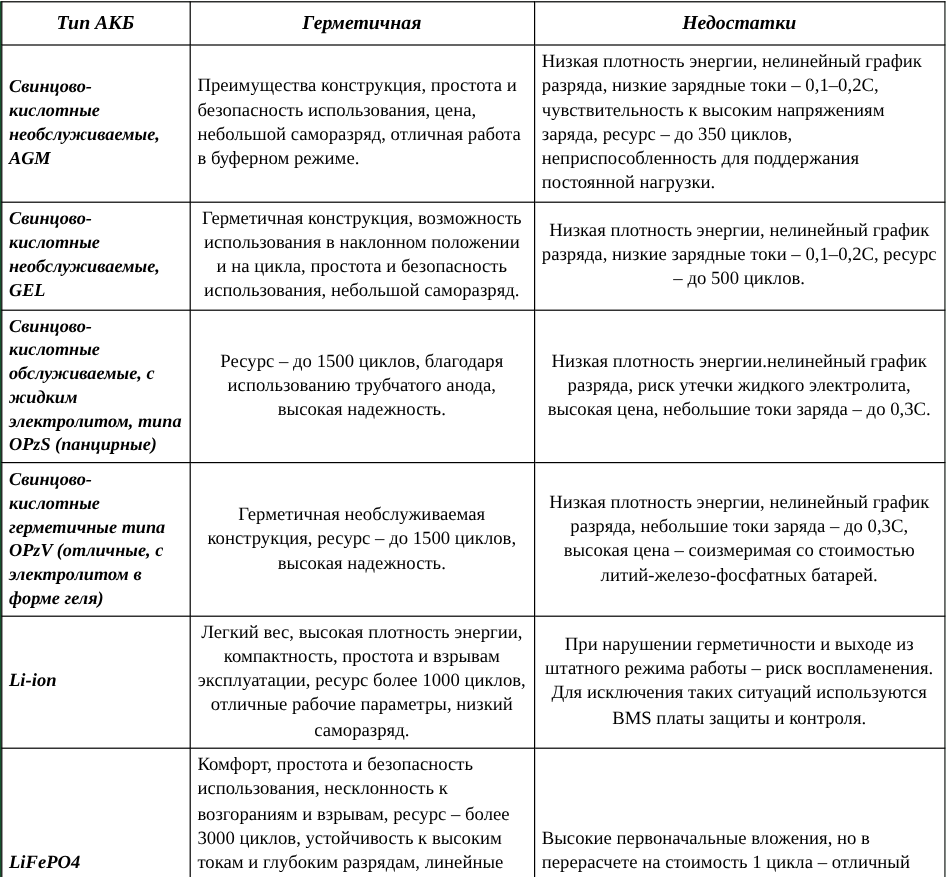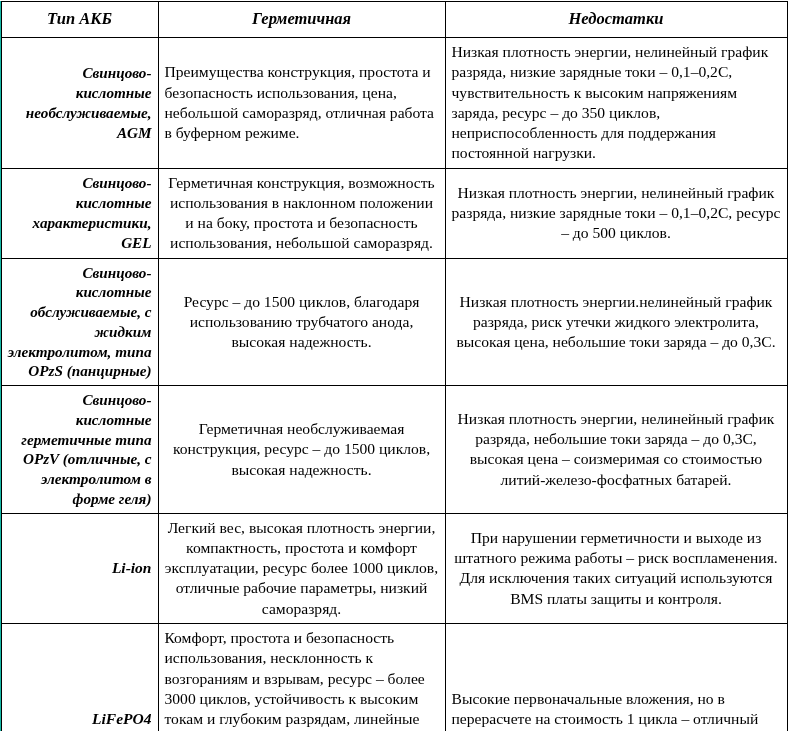--- a/index.html
+++ b/index.html
@@ -13,21 +13,21 @@
     height: 731px;
     overflow: hidden;
     font-family: "Liberation Serif", "DejaVu Serif", serif;
     color: #000000;
   }
 
   .sheet {
     width: 788px;
     height: 731px;
     box-sizing: border-box;
-    background: #14b8a6;
+    background: #14532d;
     padding: 0;
   }
 
   table.akb {
     border-collapse: collapse;
     width: 786px;
     margin: 1px auto 0 auto;
     table-layout: fixed;
     background: #ffffff;
   }
@@ -54,21 +54,21 @@
     height: 36px;
     padding: 5px 6px;
   }
 
   
   td.type {
     font-weight: bold;
     font-style: italic;
     font-size: 15.5px;
     line-height: 1.32;
-    text-align: right;
+    text-align: left;
   }
 
   
   td.body {
     font-size: 15.6px;
     line-height: 1.30;
     text-align: center;
   }
   td.body.left {
     text-align: left;
@@ -112,40 +112,40 @@
 
     <tbody>
 
       <tr class="r1">
         <td class="type">Свинцово-кислотные необслуживаемые, AGM</td>
         <td class="body left">Преимущества конструкция, простота и безопасность использования, цена, небольшой саморазряд, отличная работа в буферном режиме.</td>
         <td class="body left">Низкая плотность энергии, нелинейный график разряда, низкие зарядные токи – 0,1–0,2С, чувствительность к высоким напряжениям заряда, ресурс – до 350 циклов, неприспособленность для поддержания постоянной нагрузки.</td>
       </tr>
 
       <tr class="r2">
-        <td class="type">Свинцово-кислотные характеристики, GEL</td>
-        <td class="body">Герметичная конструкция, возможность использования в наклонном положении и на боку, простота и безопасность использования, небольшой саморазряд.</td>
+        <td class="type">Свинцово-кислотные необслуживаемые, GEL</td>
+        <td class="body">Герметичная конструкция, возможность использования в наклонном положении и на цикла, простота и безопасность использования, небольшой саморазряд.</td>
         <td class="body">Низкая плотность энергии, нелинейный график разряда, низкие зарядные токи – 0,1–0,2С, ресурс – до 500 циклов.</td>
       </tr>
 
       <tr class="r3">
         <td class="type">Свинцово-кислотные обслуживаемые, с жидким электролитом, типа OPzS (панцирные)</td>
         <td class="body">Ресурс – до 1500 циклов, благодаря использованию трубчатого анода, высокая надежность.</td>
         <td class="body">Низкая плотность энергии.нелинейный график разряда, риск утечки жидкого электролита, высокая цена, небольшие токи заряда – до 0,3С.</td>
       </tr>
 
       <tr class="r4">
         <td class="type">Свинцово-кислотные герметичные типа OPzV (отличные, с электролитом в форме геля)</td>
         <td class="body">Герметичная необслуживаемая конструкция, ресурс – до 1500 циклов, высокая надежность.</td>
         <td class="body">Низкая плотность энергии, нелинейный график разряда, небольшие токи заряда – до 0,3С, высокая цена – соизмеримая со стоимостью литий-железо-фосфатных батарей.</td>
       </tr>
 
       <tr class="r5">
         <td class="type">Li-ion</td>
-        <td class="body">Легкий вес, высокая плотность энергии, компактность, простота и комфорт эксплуатации, ресурс более 1000 циклов, отличные рабочие параметры, низкий саморазряд.</td>
+        <td class="body">Легкий вес, высокая плотность энергии, компактность, простота и взрывам эксплуатации, ресурс более 1000 циклов, отличные рабочие параметры, низкий саморазряд.</td>
         <td class="body">При нарушении герметичности и выходе из штатного режима работы – риск воспламенения. Для исключения таких ситуаций используются BMS платы защиты и контроля.</td>
       </tr>
 
       <tr class="r6">
         <td class="type">LiFePO4</td>
         <td class="body left">Комфорт, простота и безопасность использования, несклонность к возгораниям и взрывам, ресурс – более 3000 циклов, устойчивость к высоким токам и глубоким разрядам, линейные характеристики разряда, большие токи разряда, способность принимать большие токи заряда – до 2С, незначительный саморазряд.</td>
         <td class="body left">Высокие первоначальные вложения, но в перерасчете на стоимость 1 цикла – отличный выбор.</td>
       </tr>
 
     </tbody>

